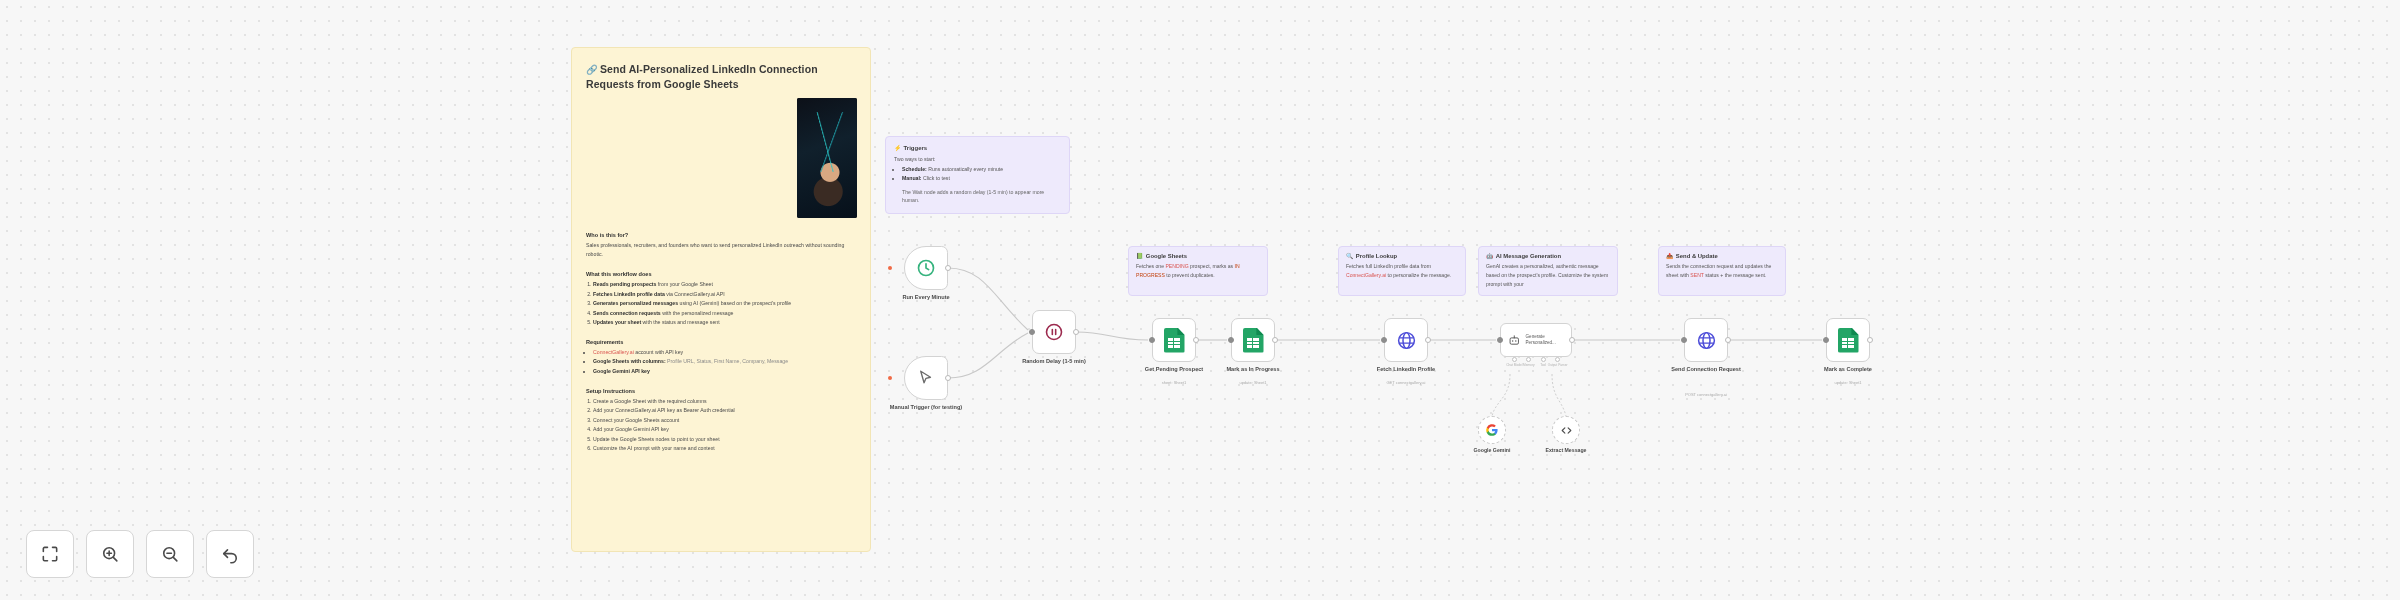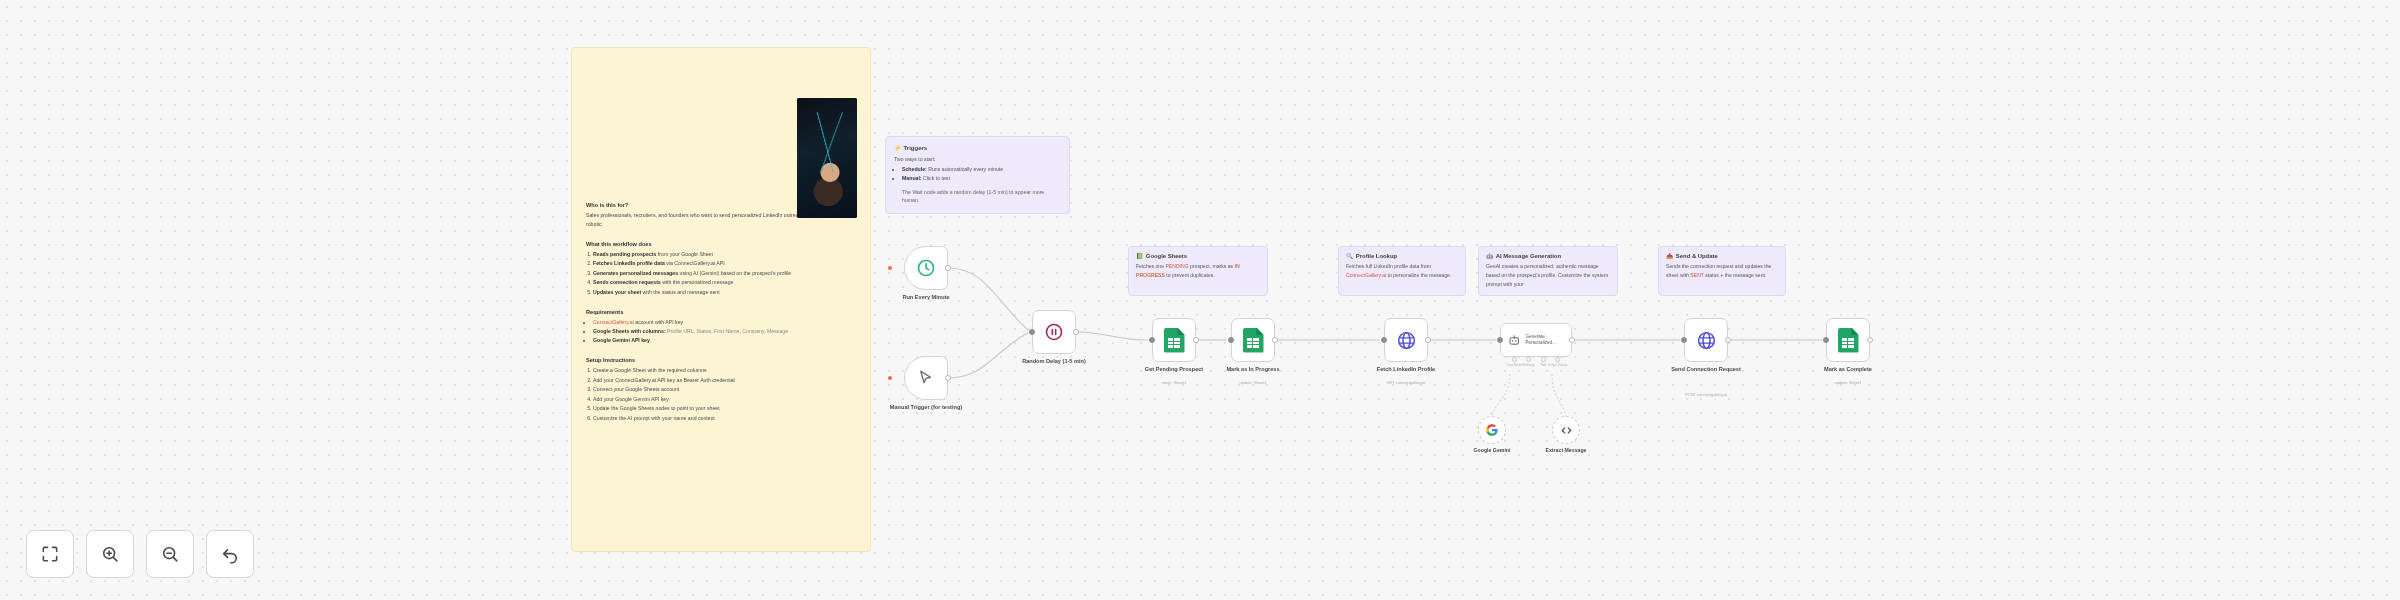--- a/index.html
+++ b/index.html
@@ -174,20 +174,23 @@
       <path d="M1572,340 L1680,340"></path>
       <path d="M1728,340 L1822,340"></path>
     </g>
     <g fill="none" stroke="#cfcfcf" stroke-width="1" stroke-dasharray="2,2">
       <path d="M1510,374 C1510,398 1496,400 1492,416"></path>
       <path d="M1552,374 C1552,398 1562,400 1566,416"></path>
     </g>
   </svg>
 
   <div class="sticky">
+    <h1>
+      <span class="emoji">🔗</span><span>Send AI-Personalized LinkedIn Connection Requests from Google Sheets</span>
+    </h1>
 
     <div class="imgwrap">
       <div class="fig"></div>
         <div class="tealline"></div>
     </div>
     <div class="spacer-img"></div>
 
     <div class="sec">
       <div class="sec-h">Who is this for?</div>
       <p>Sales professionals, recruiters, and founders who want to send personalized LinkedIn outreach without sounding robotic.</p>

